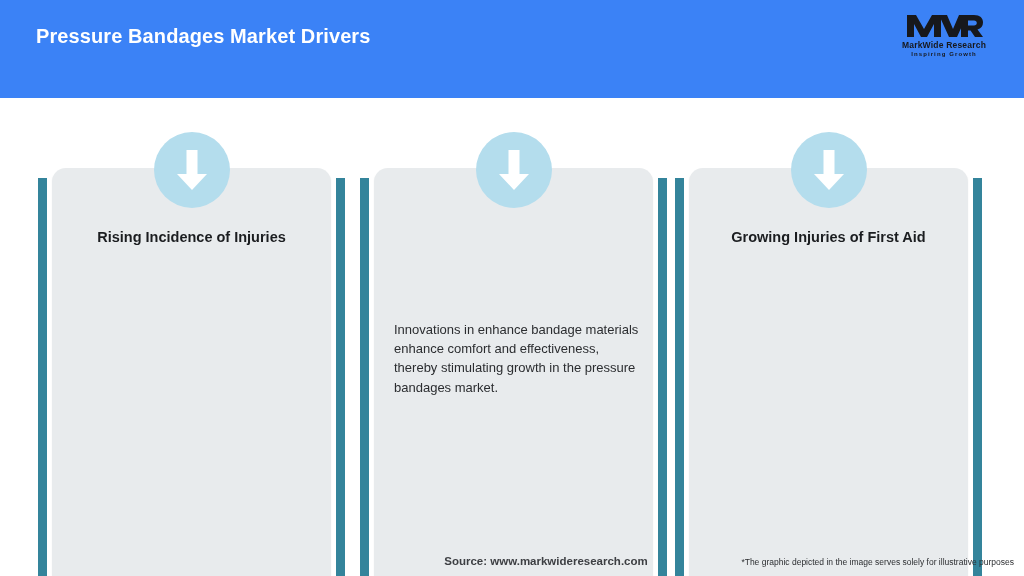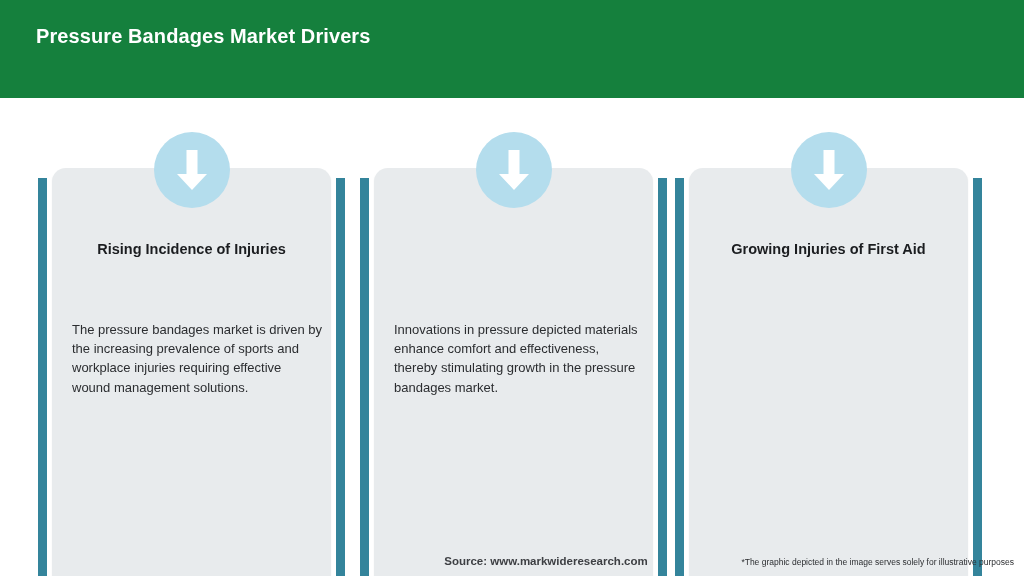--- a/index.html
+++ b/index.html
@@ -15,21 +15,21 @@
     position: relative;
   }
 
   
   .header {
     position: absolute;
     left: 0;
     top: 0;
     width: 1024px;
     height: 98px;
-    background: #15803d;
+    background: #3b82f6;
     box-sizing: border-box;
   }
   .header-title {
     position: absolute;
     left: 36px;
     top: 25px;
     font-size: 20px;
     font-weight: bold;
     color: #ffffff;
     letter-spacing: 0.1px;
@@ -122,21 +122,21 @@
     background: #b4dded;
     display: flex;
     align-items: center;
     justify-content: center;
   }
   .badge svg { display: block; }
 
   .card-title {
     position: absolute;
     left: 16px;
-    top: 72px;
+    top: 60px;
     width: 247px;
     text-align: center;
     font-size: 14.5px;
     font-weight: bold;
     color: #1b1d20;
     line-height: 1.35;
   }
 
   .card-body {
     position: absolute;
@@ -169,46 +169,56 @@
     color: #2c2e31;
     white-space: nowrap;
   }
 </style>
 </head>
 <body>
 
 <div class="header">
   <div class="header-title">Pressure Bandages Market Drivers</div>
 
+  <div class="logo">
+    <span class="logo-mark">
+      <svg width="78" height="27" viewBox="0 0 78 27" aria-hidden="true">
+        <path d="M2 25 L2 3 L11 3 L19 17 L27 3 L36 3 L36 25 L29 25 L29 12 L22 25 L16 25 L9 12 L9 25 Z" fill="#17181c"></path>
+        <path d="M34 3 L42 3 L48 17 L54 3 L62 3 L52 25 L44 25 Z" fill="#17181c"></path>
+        <path d="M56 25 L56 3 L69 3 C75 3 78 6 78 10.5 C78 14 76 16.5 72.5 17.5 L78 25 L70 25 L65.5 18.5 L63 18.5 L63 25 Z M63 8.5 L63 13.5 L69 13.5 C70.8 13.5 71.8 12.5 71.8 11 C71.8 9.5 70.8 8.5 69 8.5 Z" fill="#17181c"></path>
+      </svg>
+    </span>
+    <span class="logo-name">MarkWide Research</span>
+    <span class="logo-tag">Inspiring Growth</span>
+  </div>
 </div>
 
 <div class="cards">
 
   <div class="card-wrap c0">
     <div class="frame"></div>
     <div class="panel">
       <div class="badge">
         <svg width="36" height="44" viewBox="0 0 36 44" aria-hidden="true">
           <path d="M12.5 2 L23.5 2 L23.5 26 L33 26 L18 42 L3 26 L12.5 26 Z" fill="#ffffff"></path>
         </svg>
       </div>
       <div class="card-title">Rising Incidence of Injuries</div>
-      <div class="card-body">The pressure bandages market is driven by the increasing prevalence of sports and workplace injuries requiring effective wound management solutions.</div>
     </div>
   </div>
 
   <div class="card-wrap c1">
     <div class="frame"></div>
     <div class="panel">
       <div class="badge">
         <svg width="36" height="44" viewBox="0 0 36 44" aria-hidden="true">
           <path d="M12.5 2 L23.5 2 L23.5 26 L33 26 L18 42 L3 26 L12.5 26 Z" fill="#ffffff"></path>
         </svg>
       </div>
-      <div class="card-body">Innovations in pressure depicted materials enhance comfort and effectiveness, thereby stimulating growth in the pressure bandages market.</div>
+      <div class="card-body">Innovations in enhance bandage materials enhance comfort and effectiveness, thereby stimulating growth in the pressure bandages market.</div>
     </div>
   </div>
 
   <div class="card-wrap c2">
     <div class="frame"></div>
     <div class="panel">
       <div class="badge">
         <svg width="36" height="44" viewBox="0 0 36 44" aria-hidden="true">
           <path d="M12.5 2 L23.5 2 L23.5 26 L33 26 L18 42 L3 26 L12.5 26 Z" fill="#ffffff"></path>
         </svg>

